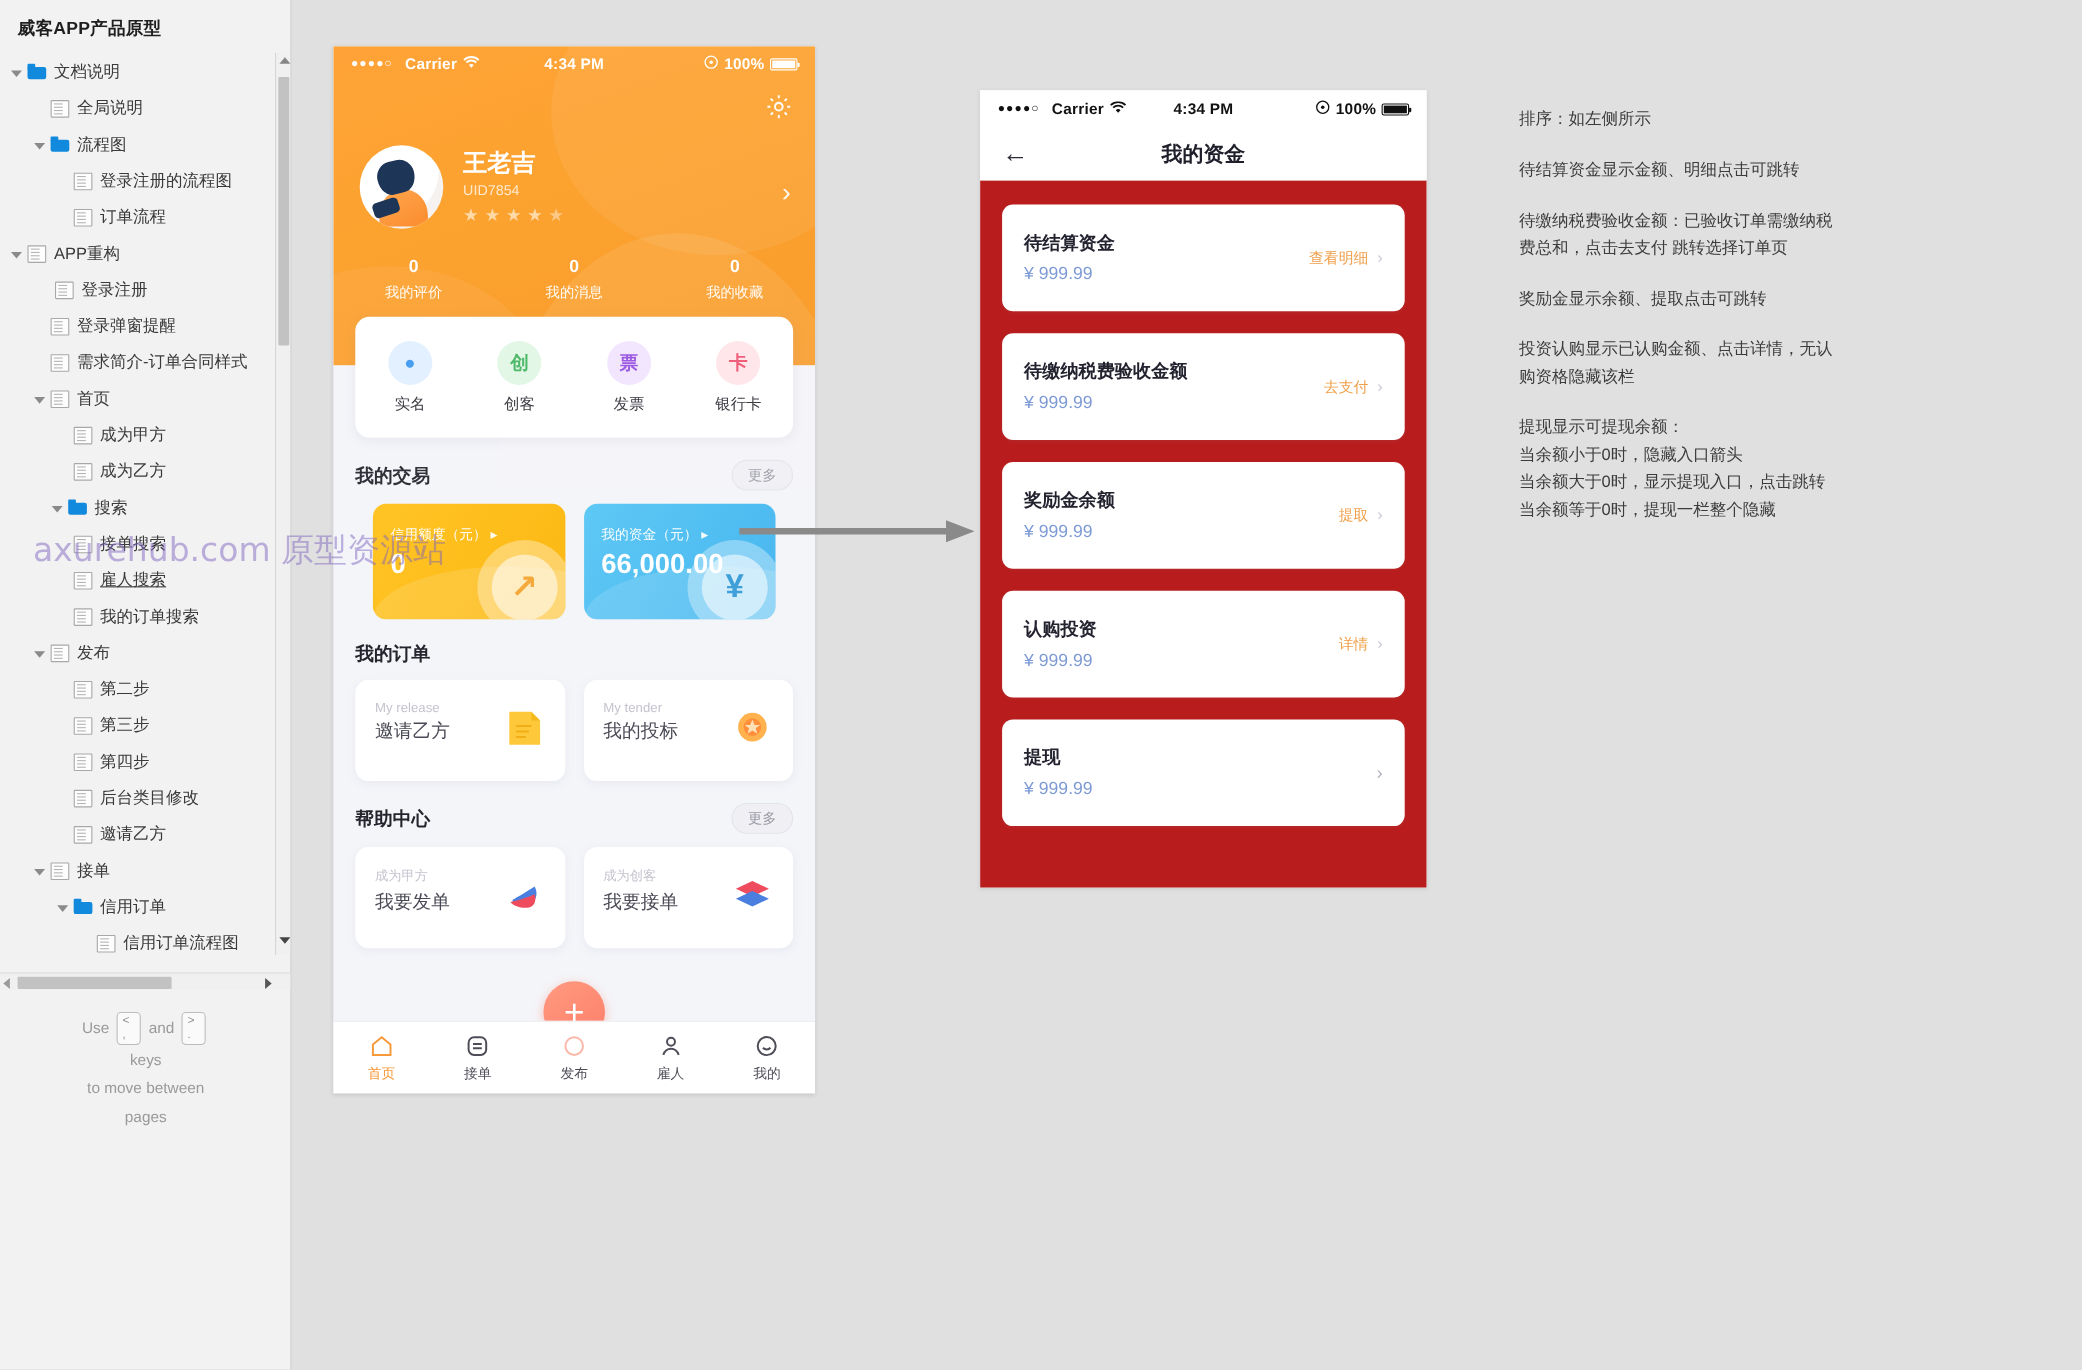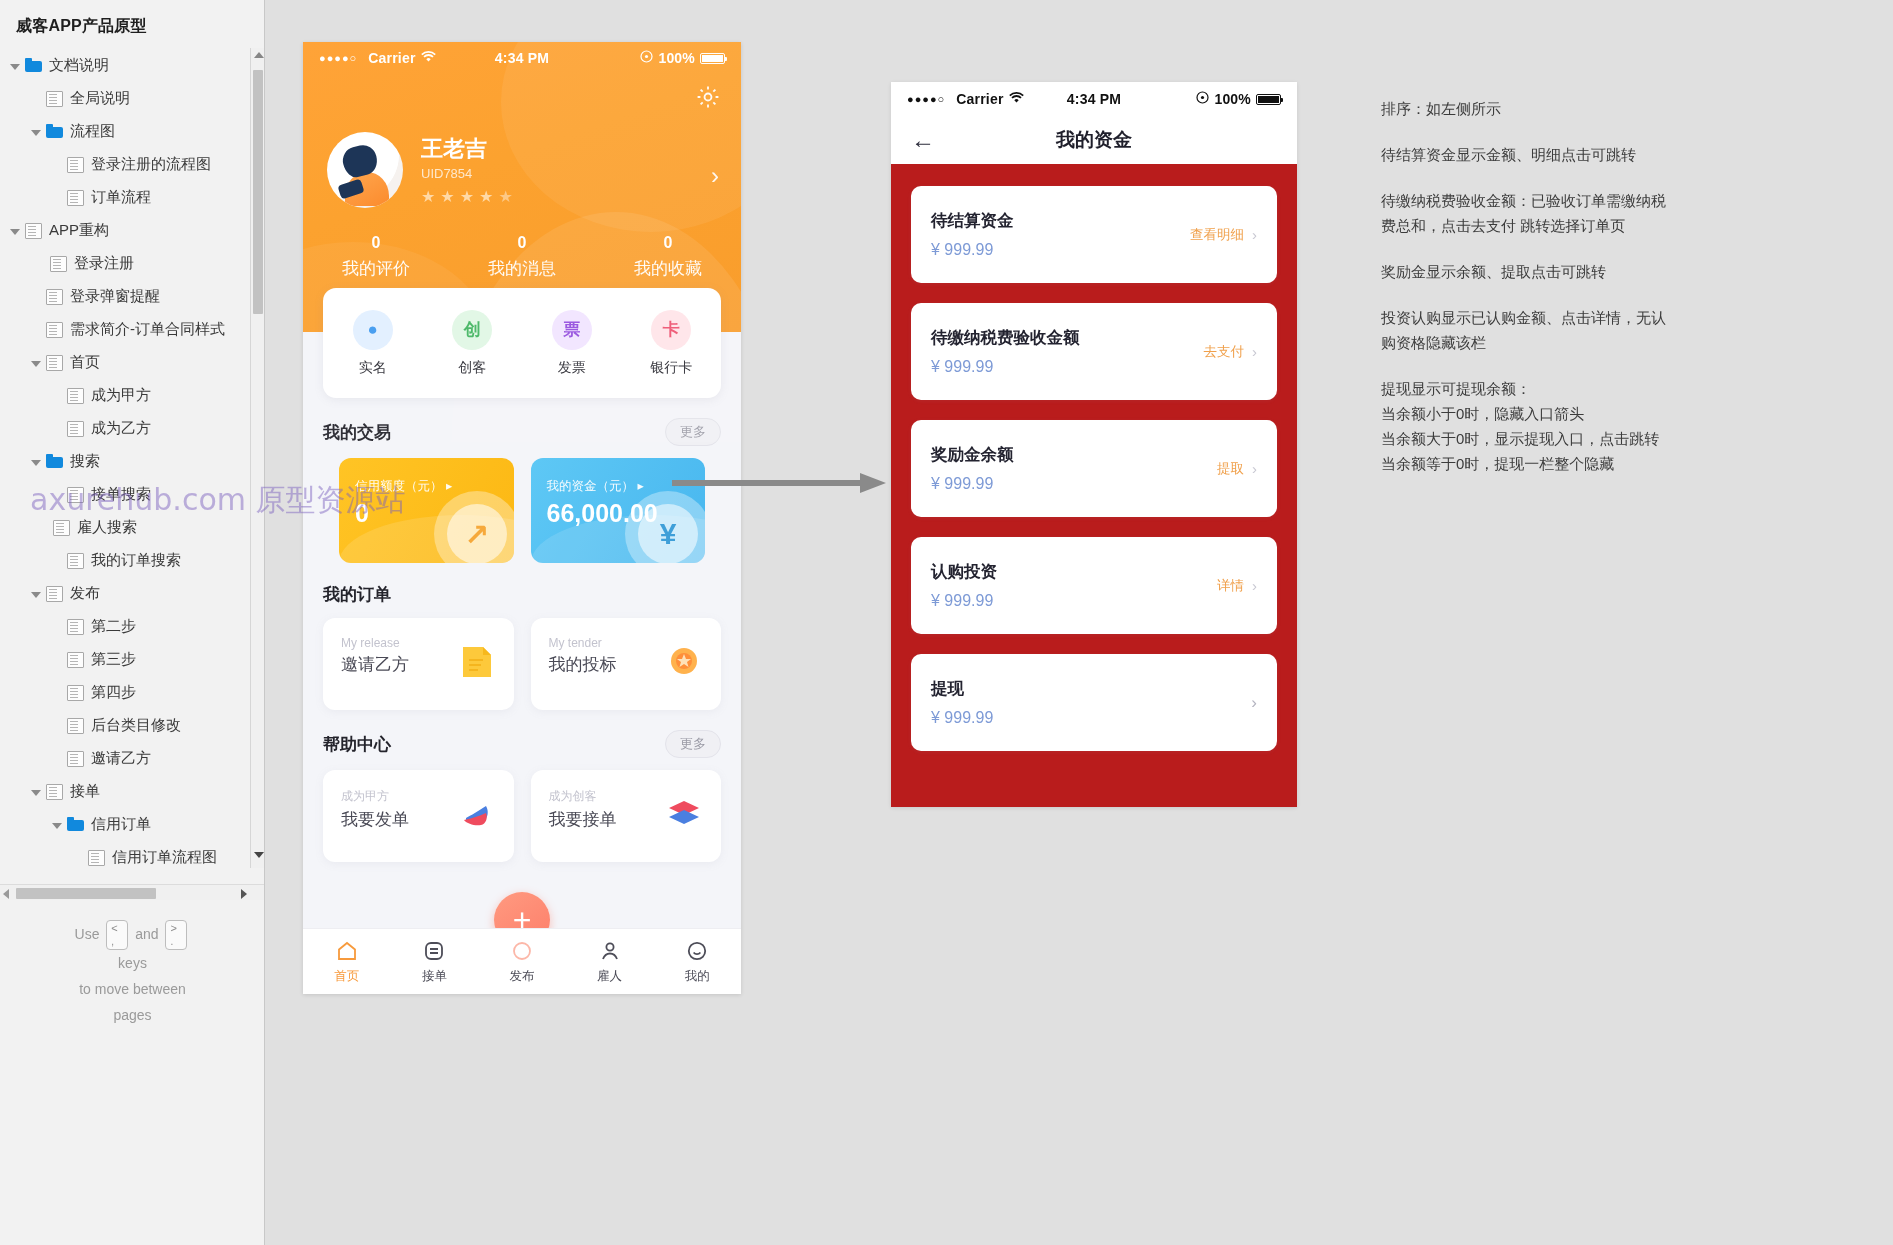--- a/index.html
+++ b/index.html
@@ -173,21 +173,21 @@
   .stars i.dim { color: rgba(255,255,255,.42); }
   .chev-r {
     position: absolute; right: 22px; top: 120px; font-size: 24px;
     color: rgba(255,255,255,.92); cursor: pointer;
   }
   .p1-stats {
     position: relative; display: flex; padding: 26px 0 0 0;
   }
   .p1-stat { flex: 1; text-align: center; }
   .p1-stat .num { font-size: 16px; font-weight: bold; }
-  .p1-stat .lbl { font-size: 17px; margin-top: 5px; color: rgba(255,255,255,.95); }
+  .p1-stat .lbl { font-size: 13px; margin-top: 5px; color: rgba(255,255,255,.95); }
 
   .quick {
     position: relative; margin: -44px 20px 0 20px; height: 110px;
     background: #fff; border-radius: 13px; display: flex; align-items: center;
     box-shadow: 0 2px 10px rgba(140,140,160,.12);
   }
   .quick .q { flex: 1; text-align: center; cursor: pointer; }
   .qbadge {
     width: 40px; height: 40px; border-radius: 50%; margin: 0 auto 9px;
     display: flex; align-items: center; justify-content: center;
@@ -365,31 +365,31 @@
         <div class="tree-row" style="padding-left: 50px;">
           <span class="arrow"></span>
           <span class="ico page"></span>
           <span>成为甲方</span>
         </div>
         <div class="tree-row" style="padding-left: 50px;">
           <span class="arrow"></span>
           <span class="ico page"></span>
           <span>成为乙方</span>
         </div>
-        <div class="tree-row" style="padding-left: 29px;">
+        <div class="tree-row" style="padding-left: 45px;">
           <span class="arrow open"></span>
           <span class="ico folder"></span>
           <span>搜索</span>
         </div>
         <div class="tree-row" style="padding-left: 50px;">
           <span class="arrow"></span>
           <span class="ico page"></span>
           <span>接单搜索</span>
         </div>
-        <div class="tree-row" style="padding-left: 36px;">
+        <div class="tree-row" style="padding-left: 50px; text-decoration: underline;">
           <span class="arrow"></span>
           <span class="ico page"></span>
           <span>雇人搜索</span>
         </div>
         <div class="tree-row" style="padding-left: 50px;">
           <span class="arrow"></span>
           <span class="ico page"></span>
           <span>我的订单搜索</span>
         </div>
         <div class="tree-row" style="padding-left: 29px;">

